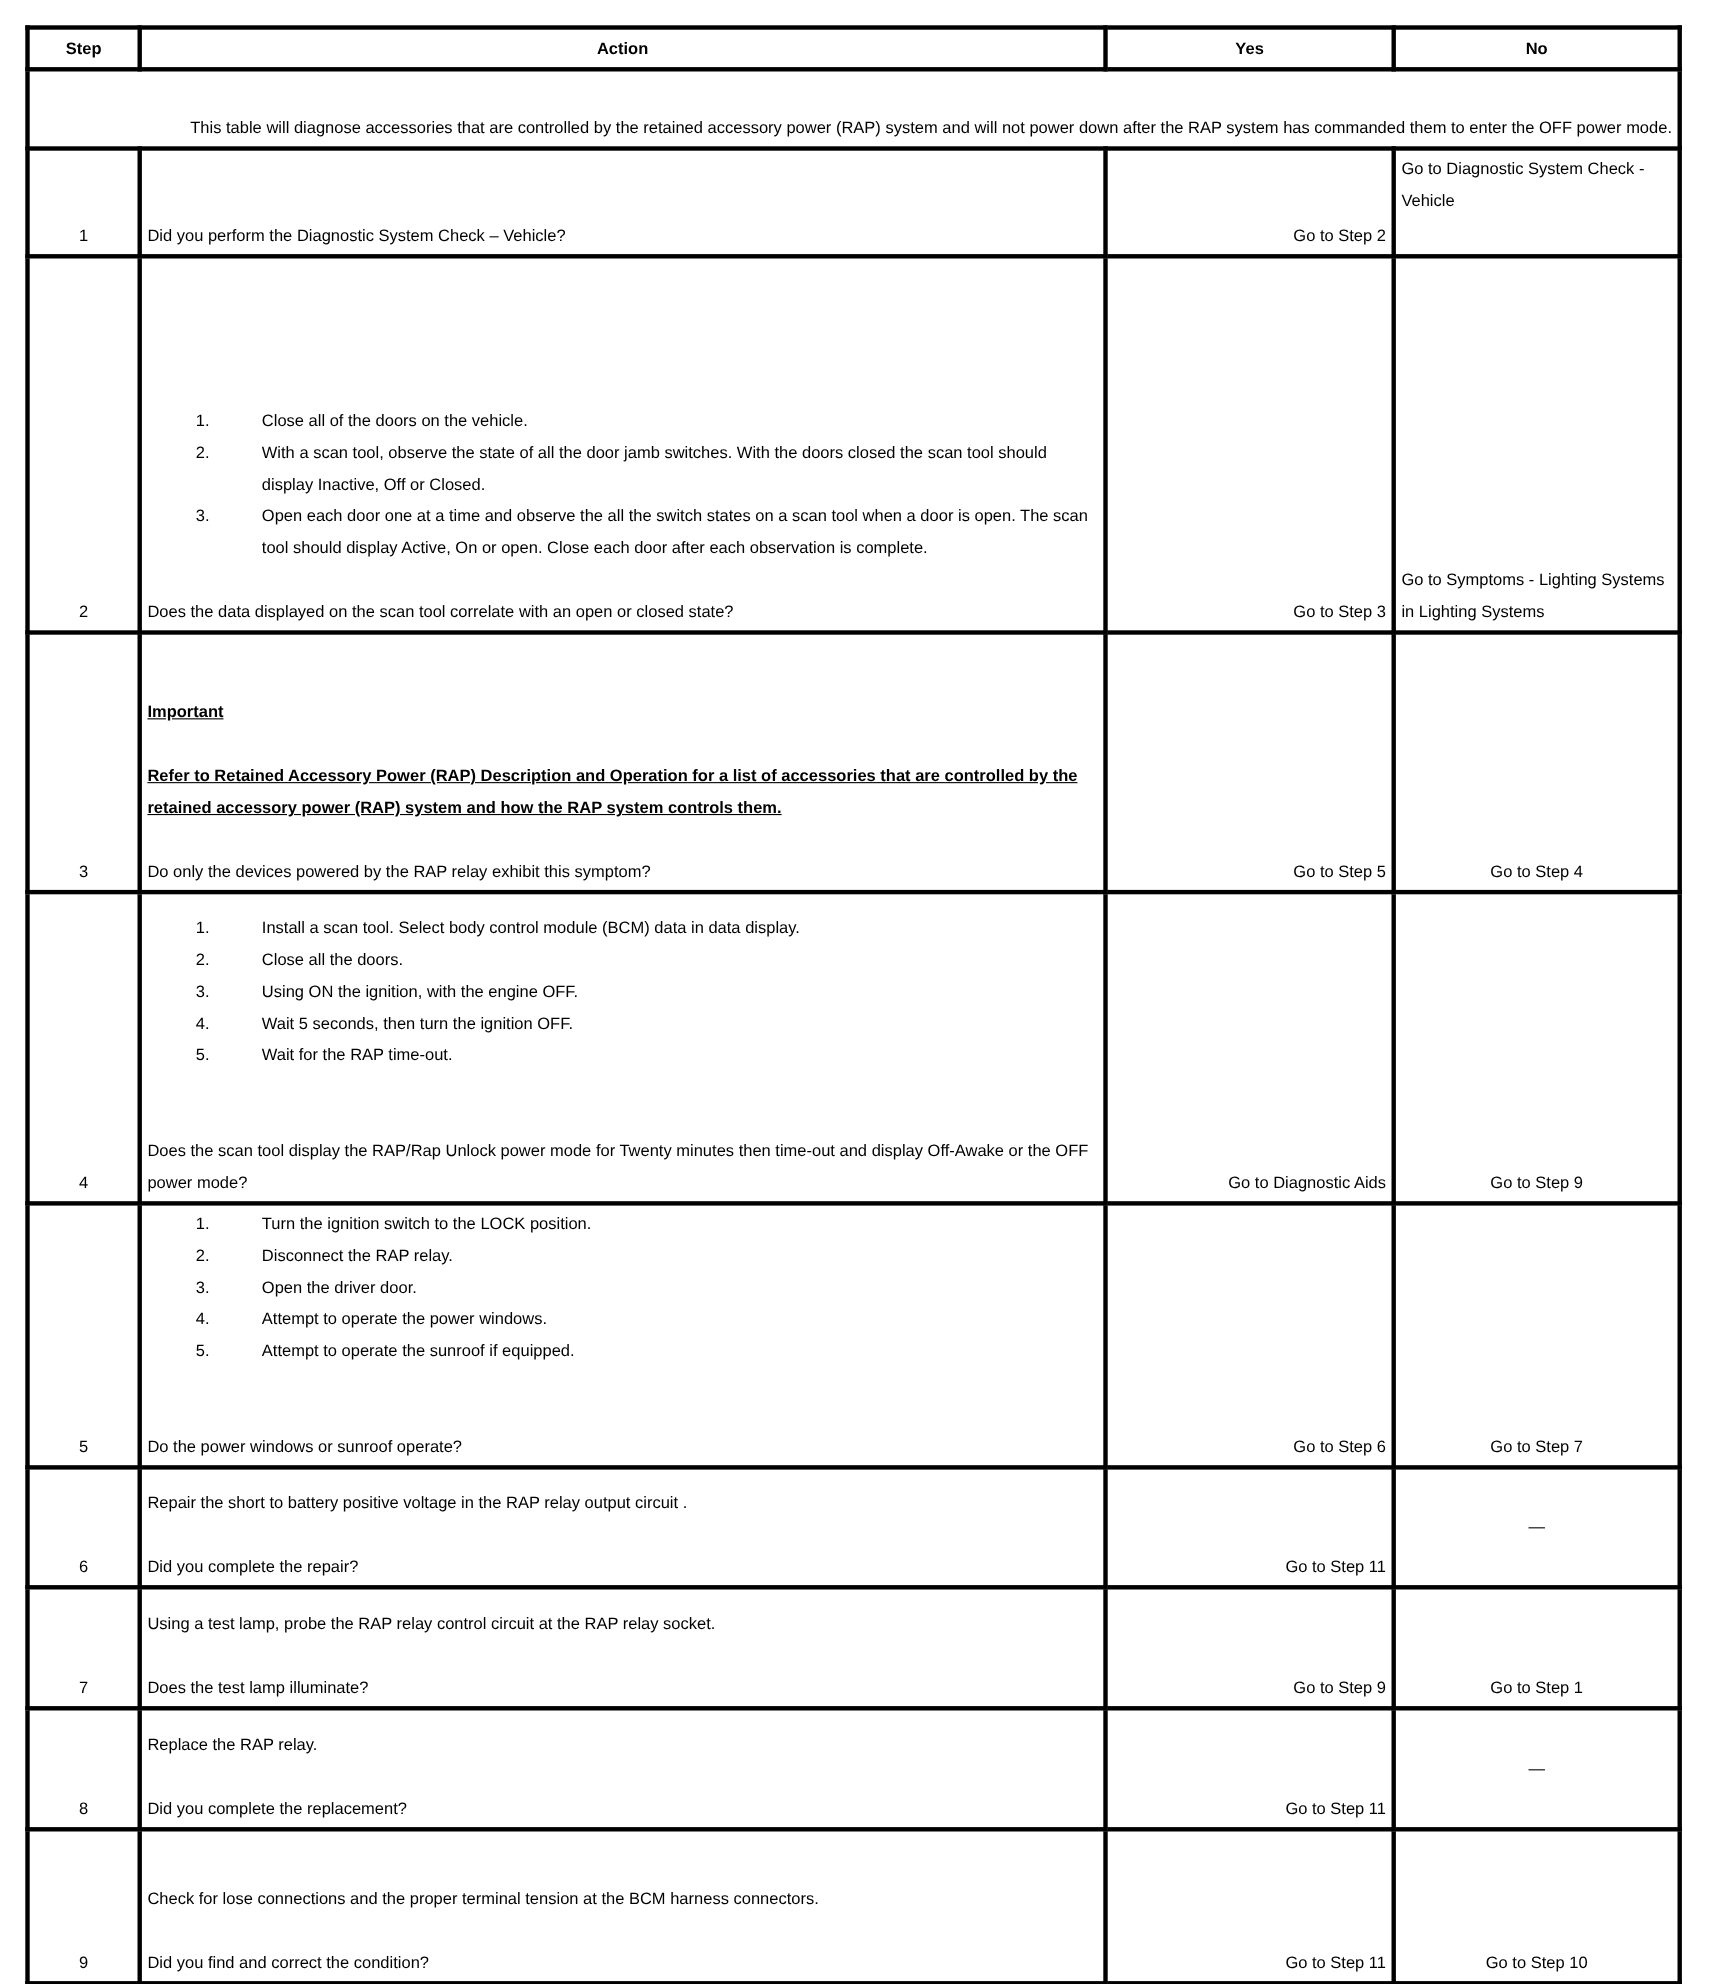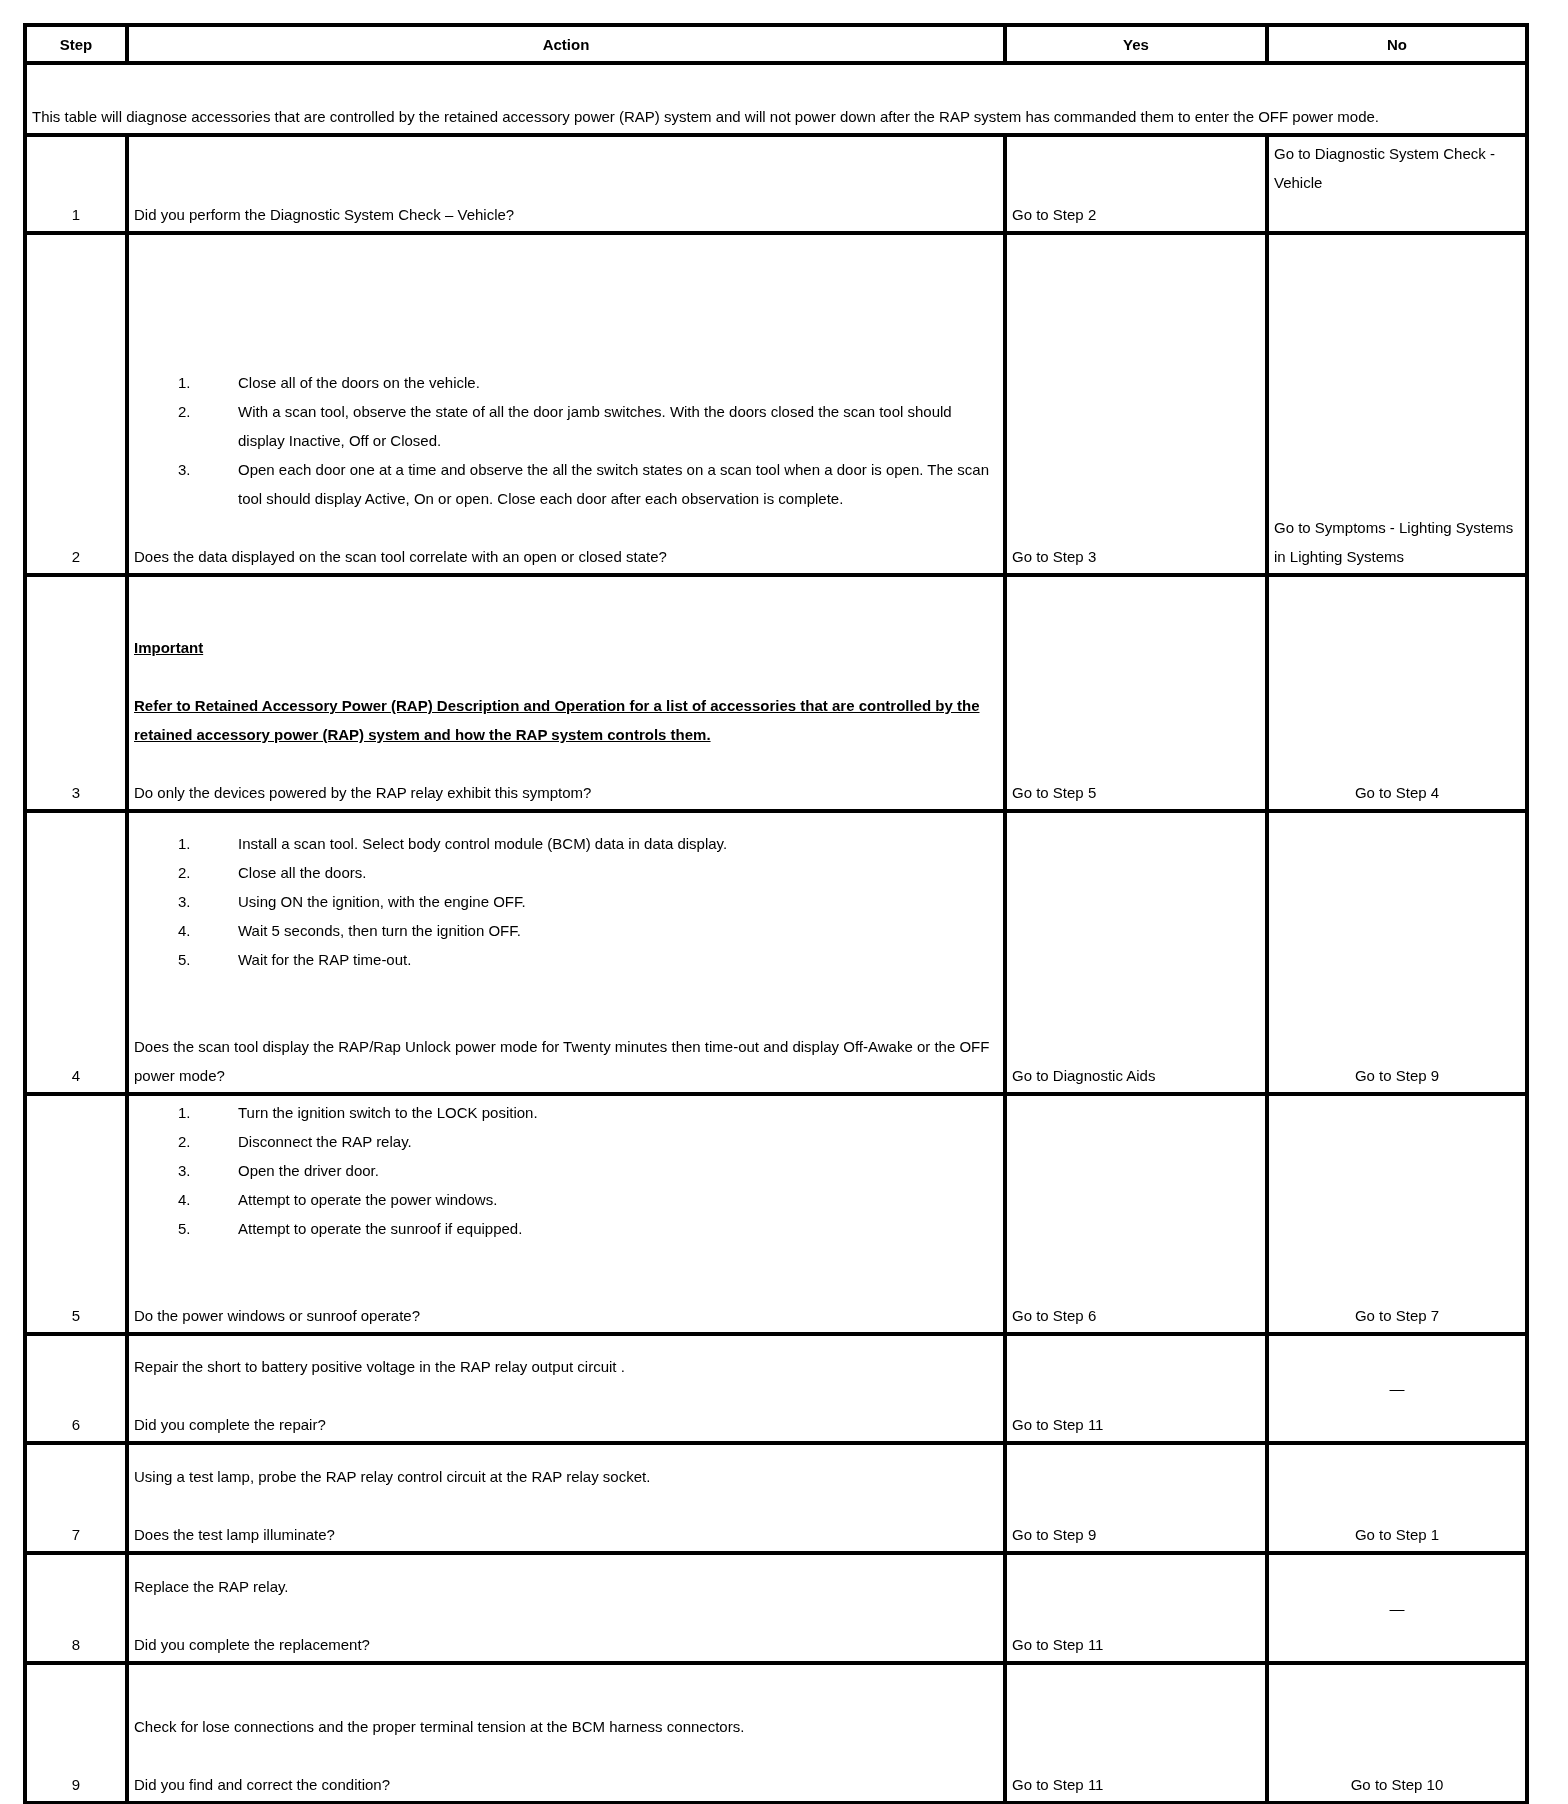--- a/index.html
+++ b/index.html
@@ -22,21 +22,21 @@
     vertical-align: bottom;
   }
   th { font-weight: bold; text-align: center; vertical-align: middle !important; height: 34px; padding: 0 !important; }
   col.c-step { width: 102px; }
   col.c-action { width: 878px; }
   col.c-yes { width: 262px; }
   col.c-no { width: 260px; }
   td.step { text-align: center; vertical-align: middle; }
   td.intro { vertical-align: top; padding: 4px 5px 8px 5px; }
   td.action { vertical-align: top; }
-  td.yes { text-align: left; }
+  td.yes { text-align: right; }
   td.no { text-align: left; }
   td.no.center { text-align: center; }
   td.no.dash { text-align: center; vertical-align: middle; }
   ol.steps { margin: 0; padding-left: 104px; list-style: none; counter-reset: s; }
   ol.steps li { position: relative; counter-increment: s; }
   ol.steps li::before {
     content: counter(s) ".";
     position: absolute; left: -60px;
   }
   .q { margin: 0; }
@@ -56,21 +56,21 @@
   </colgroup>
   <thead>
     <tr>
       <th>Step</th>
       <th>Action</th>
       <th>Yes</th>
       <th>No</th>
     </tr>
   </thead>
   <tbody>
-    <tr style="height:72px;">
+    <tr style="height:72px;text-align:right;">
       <td colspan="4" class="intro">This table will diagnose accessories that are controlled by the retained accessory power (RAP) system and will not power down after the RAP system has commanded them to enter the OFF power mode.</td>
     </tr>
 
     <tr style="height:98px;">
       <td class="step">1</td>
       <td class="action">
         <p class="q">Did you perform the Diagnostic System Check – Vehicle?</p>
       </td>
       <td class="yes">Go to Step 2</td>
       <td class="no" style="vertical-align:top;">Go to Diagnostic System Check - Vehicle</td>

